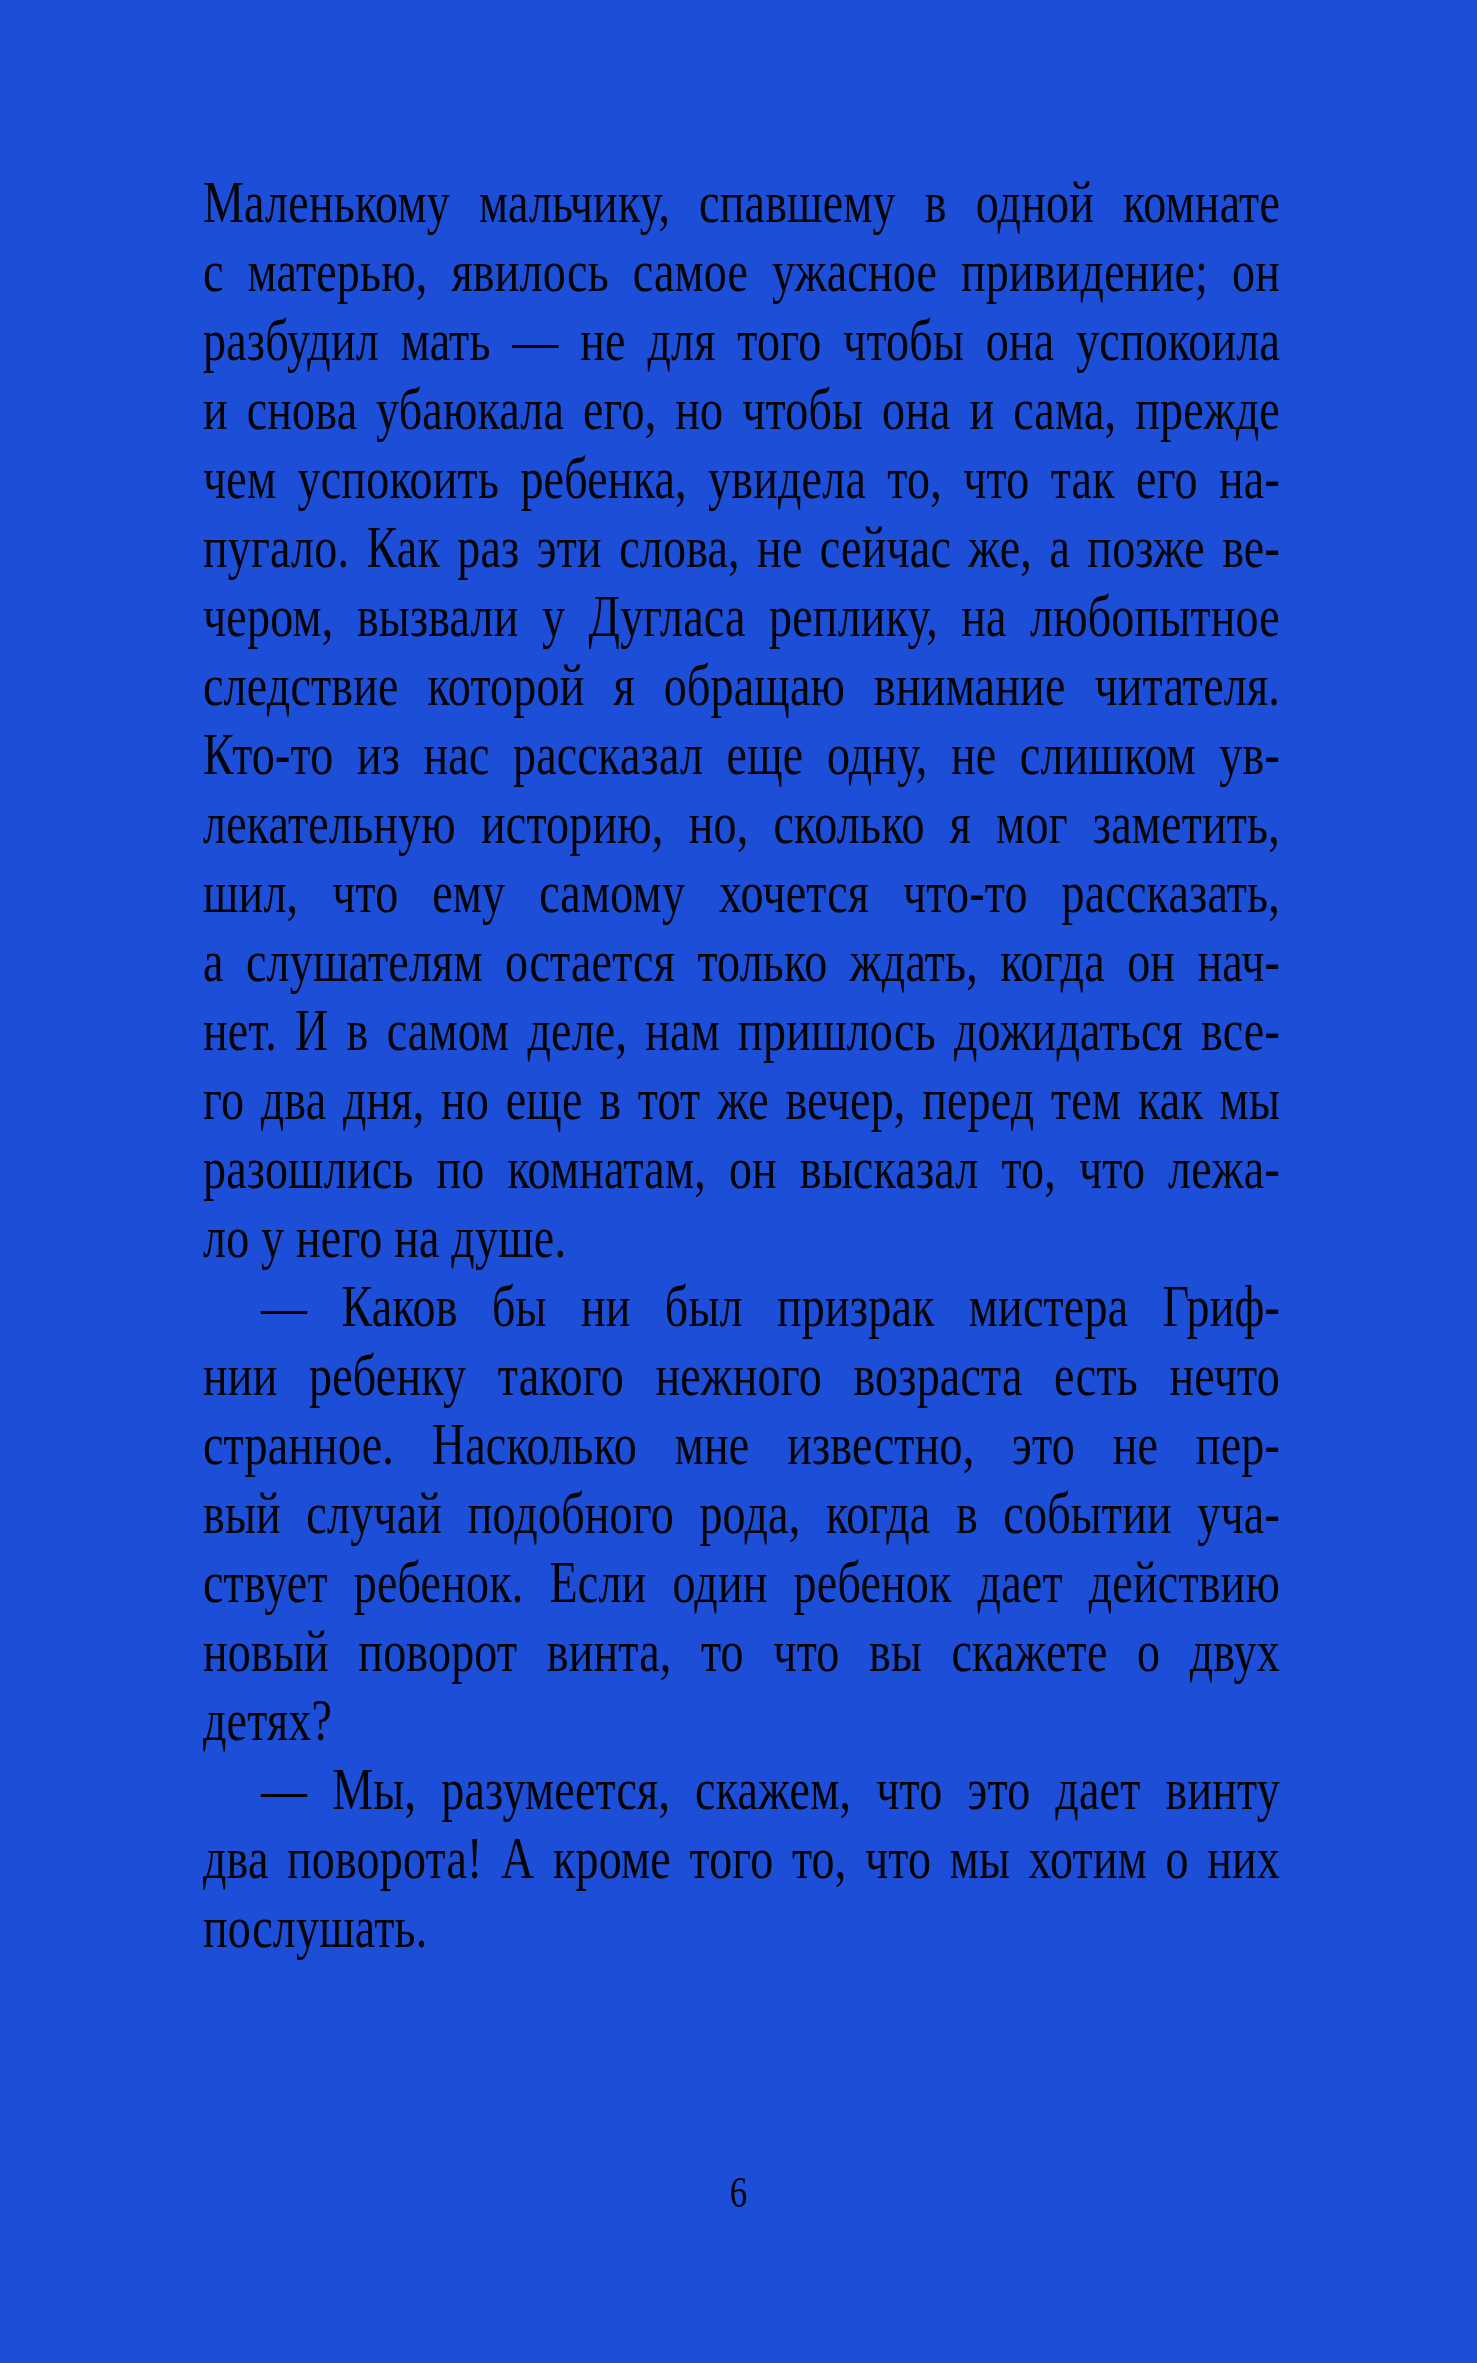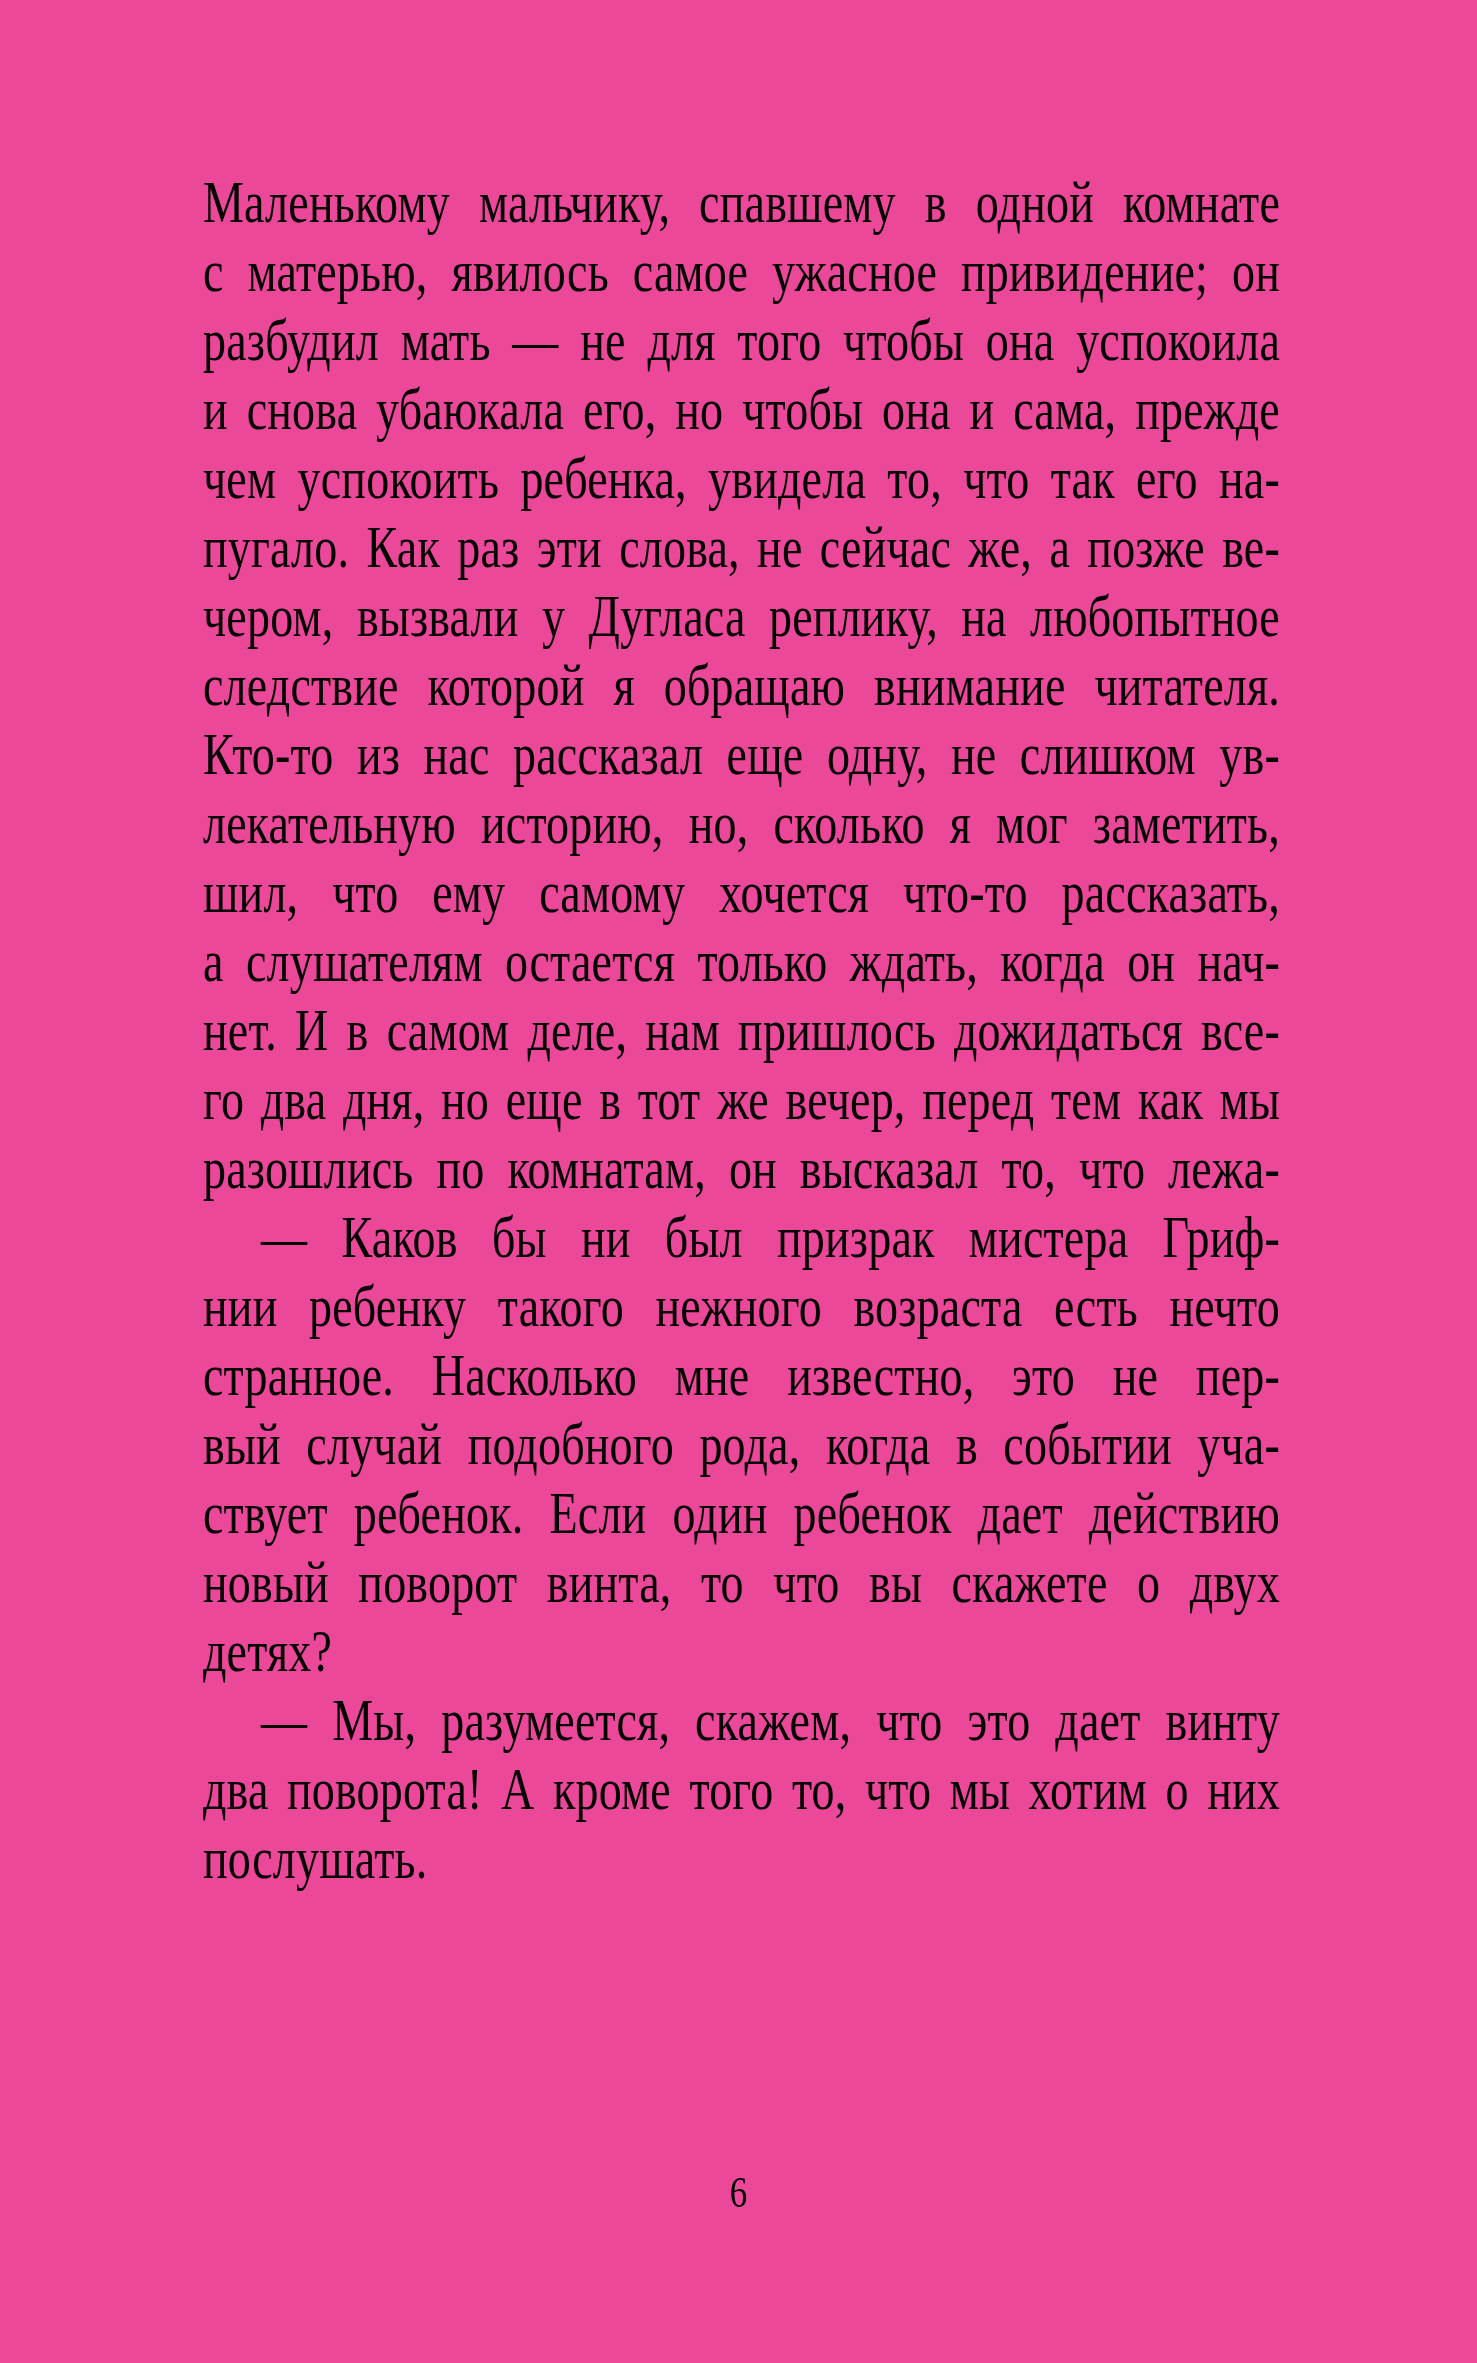--- a/index.html
+++ b/index.html
@@ -11,21 +11,21 @@
     height: 2363px;
     position: relative;
     background: #ffffff;
     overflow: hidden;
     font-family: "Liberation Serif", "DejaVu Serif", serif;
     color: #040404;
   }
   .book-page {
     position: absolute;
     inset: 0;
-    background: #ec4899;
+    background: #1d4ed8;
   }
   .text-block {
     position: absolute;
     left: 203px;
     top: 172px;
     width: 1077px;
   }
   .line {
     height: 69px;
     line-height: 69px;
@@ -68,20 +68,21 @@
       <div class="line"><span class="line-text" style="word-spacing: 5.62812px;">пугало. Как раз эти слова, не сейчас же, а позже ве-</span></div>
       <div class="line"><span class="line-text" style="word-spacing: 11.6901px;">чером, вызвали у Дугласа реплику, на любопытное</span></div>
       <div class="line"><span class="line-text" style="word-spacing: 17.2281px;">следствие которой я обращаю внимание читателя.</span></div>
       <div class="line"><span class="line-text" style="word-spacing: 11.7578px;">Кто-то из нас рассказал еще одну, не слишком ув-</span></div>
       <div class="line"><span class="line-text" style="word-spacing: 13.375px;">лекательную историю, но, сколько я мог заметить,</span></div>
       <div class="line"><span class="line-text" style="word-spacing: 22.1354px;">шил, что ему самому хочется что-то рассказать,</span></div>
       <div class="line"><span class="line-text" style="word-spacing: 10.6719px;">а слушателям остается только ждать, когда он нач-</span></div>
       <div class="line"><span class="line-text" style="word-spacing: 6.4043px;">нет. И в самом деле, нам пришлось дожидаться все-</span></div>
       <div class="line"><span class="line-text" style="word-spacing: 4.93229px;">го два дня, но еще в тот же вечер, перед тем как мы</span></div>
       <div class="line"><span class="line-text" style="word-spacing: 11.2277px;">разошлись по комнатам, он высказал то, что лежа-</span></div>
+      <div class="line"><span class="line-text">ло у него на душе.</span></div>
       <div class="line indent"><span class="line-text" style="word-spacing: 22.567px;">— Каков бы ни был призрак мистера Гриф-</span></div>
       <div class="line"><span class="line-text" style="word-spacing: 19.8255px;">нии ребенку такого нежного возраста есть нечто</span></div>
       <div class="line"><span class="line-text" style="word-spacing: 26.0286px;">странное. Насколько мне известно, это не пер-</span></div>
       <div class="line"><span class="line-text" style="word-spacing: 13.8304px;">вый случай подобного рода, когда в событии уча-</span></div>
       <div class="line"><span class="line-text" style="word-spacing: 14.3203px;">ствует ребенок. Если один ребенок дает действию</span></div>
       <div class="line"><span class="line-text" style="word-spacing: 17.7715px;">новый поворот винта, то что вы скажете о двух</span></div>
       <div class="line"><span class="line-text">детях?</span></div>
       <div class="line indent"><span class="line-text" style="word-spacing: 13.3348px;">— Мы, разумеется, скажем, что это дает винту</span></div>
       <div class="line"><span class="line-text" style="word-spacing: 6.76562px;">два поворота! А кроме того то, что мы хотим о них</span></div>
       <div class="line"><span class="line-text">послушать.</span></div>

